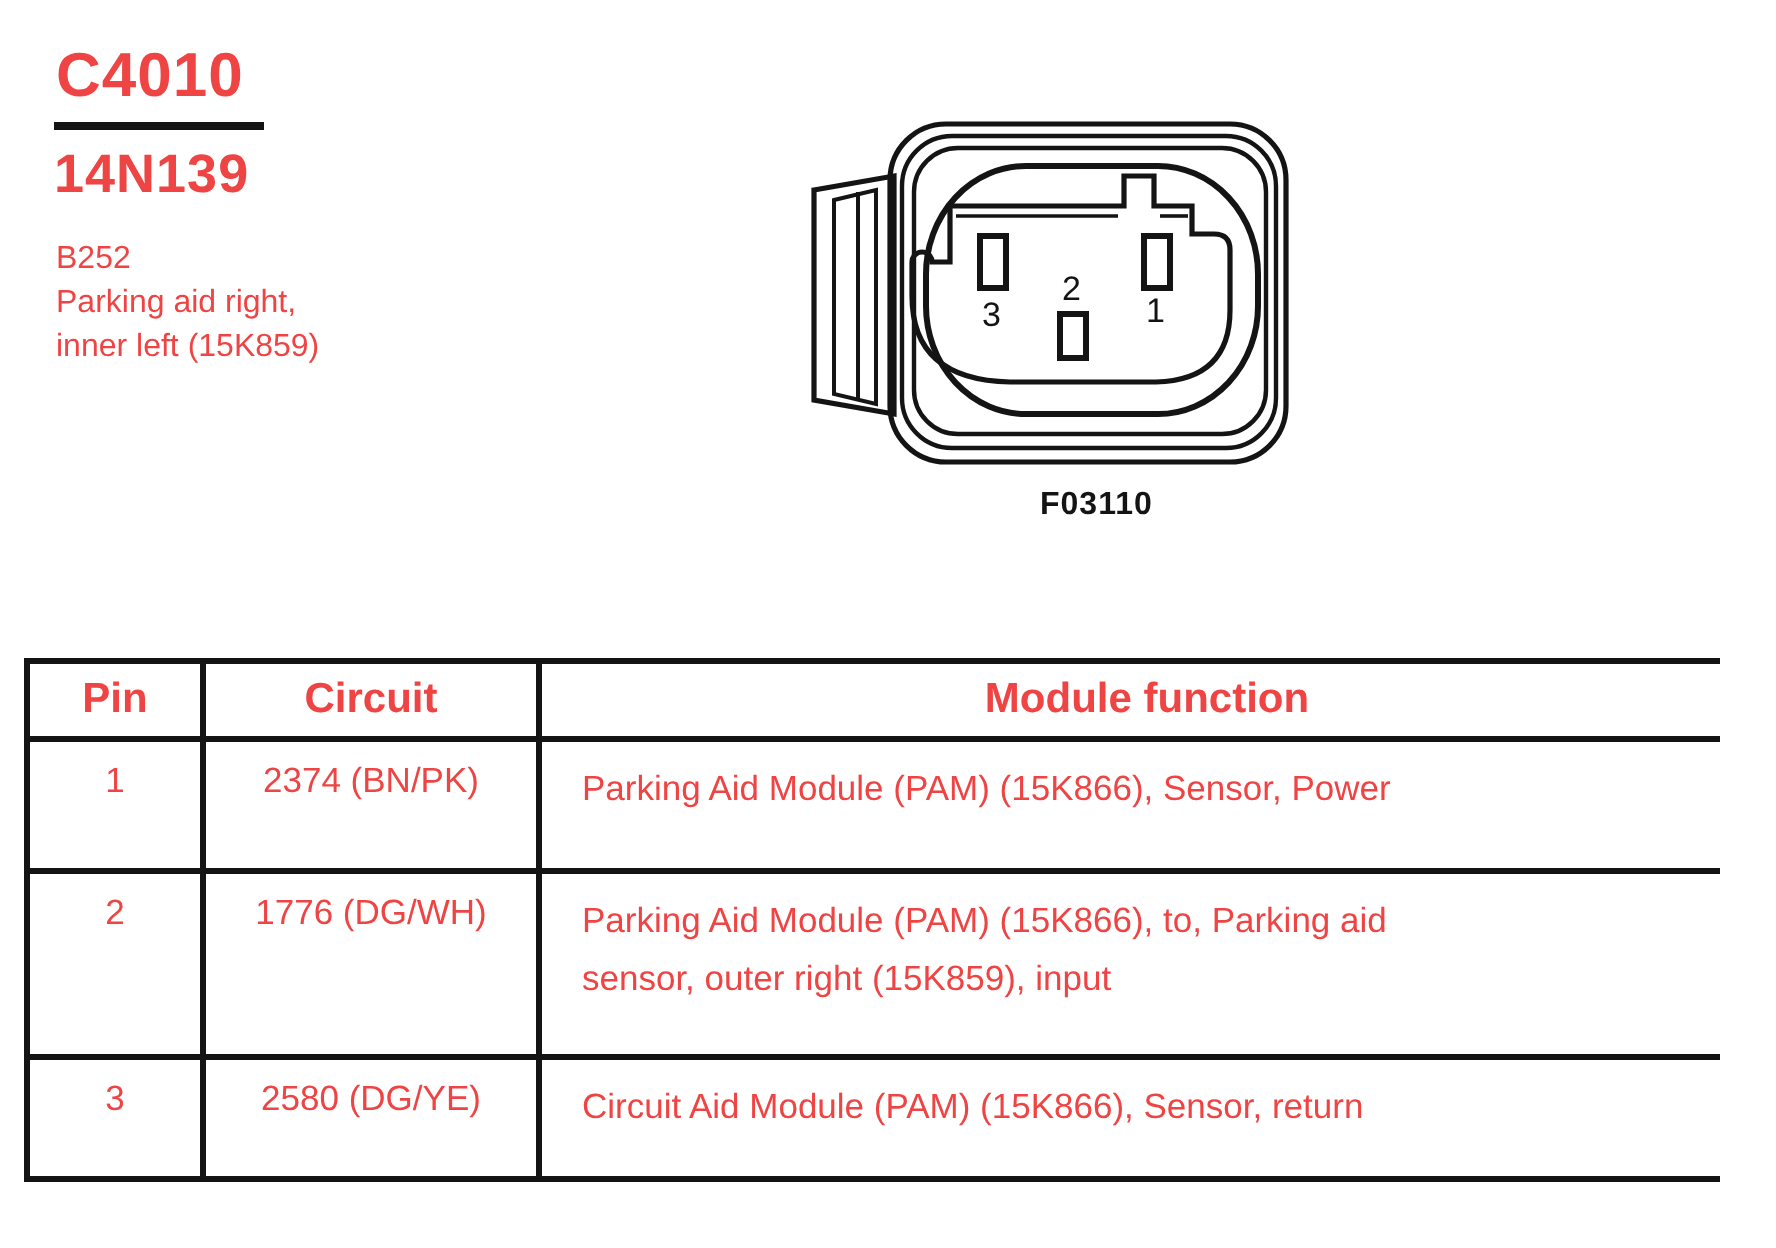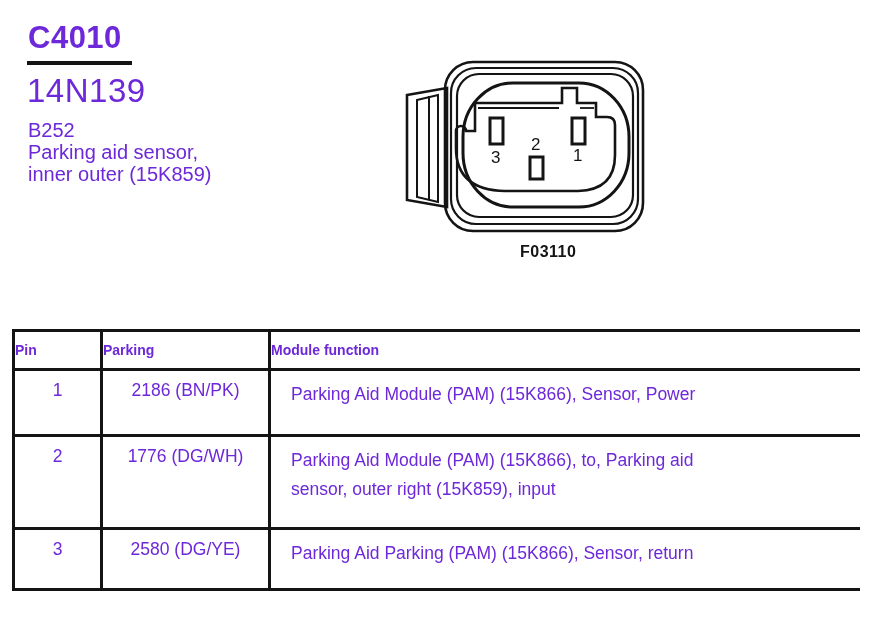--- a/index.html
+++ b/index.html
@@ -1,40 +1,40 @@
 <!DOCTYPE html>
 <html><head>
 <meta charset="utf-8">
 <style>
   html,body{margin:0;padding:0;background:#ffffff;}
   .page{
     position:relative;
     width:860px;height:624px;
     background:#ffffff;
-    color:#6d28d9;
+    color:#ef4444;
     font-family:"Liberation Sans", sans-serif;
     overflow:hidden;
   }
   
   .connector-id{
     position:absolute;left:27px;top:20px;
     font-size:31px;font-weight:bold;
     display:inline-block;
     border-bottom:4px solid #141414;
     padding:0 10px 5px 1px;
     letter-spacing:0.5px;
   }
   .part-number{
     position:absolute;left:27px;top:72px;
-    font-size:33px;font-weight:normal;
+    font-size:27px;font-weight:bold;
     letter-spacing:0.5px;
   }
   .desc-block{
     position:absolute;left:28px;top:119px;
-    font-size:20px;line-height:22px;
+    font-size:16px;line-height:22px;
   }
   
   .connector-svg{
     position:absolute;left:393px;top:50px;
     width:285px;height:220px;
   }
   .connector-svg .ln{fill:none;stroke:#141414;}
   .connector-svg text{
     font-family:"Liberation Sans", sans-serif;
     fill:#141414;
@@ -49,22 +49,22 @@
     table-layout:fixed;
   }
   table.pinout col.c-pin{width:88px;}
   table.pinout col.c-circuit{width:168px;}
   table.pinout col.c-func{width:608px;}
   table.pinout th, table.pinout td{
     border:3px solid #141414;
     background:#ffffff;
   }
   table.pinout th{
-    font-size:14px;font-weight:bold;
-    height:32px;text-align:left;
+    font-size:21px;font-weight:bold;
+    height:32px;text-align:center;
     padding:2px 0;
   }
   table.pinout td{
     vertical-align:top;
     font-size:17.5px;
     padding-top:9px;
   }
   td.cell-pin, td.cell-circuit{text-align:center;}
   td.cell-func{padding-left:20px;line-height:29px;}
   td.cell-func .func-text{max-width:460px;display:block;}
@@ -74,22 +74,22 @@
 </style>
 </head>
 <body>
 
 <div class="page">
 
   <div class="connector-id">C4010</div>
   <div class="part-number">14N139</div>
   <div class="desc-block">
     <div>B252</div>
-    <div>Parking aid sensor,</div>
-    <div>inner outer (15K859)</div>
+    <div>Parking aid right,</div>
+    <div>inner left (15K859)</div>
   </div>
 
   <svg class="connector-svg" viewBox="0 0 285 220">
 
     <g>
       <polygon class="ln" stroke-width="2.6" fill="#ffffff" points="14,45 54,38 54,157 14,150"></polygon>
       <polygon class="ln" stroke-width="2" points="24,50 45,45 45,152 24,147"></polygon>
       <line class="ln" stroke-width="2" x1="36" y1="46" x2="36" y2="150"></line>
     </g>
 
@@ -122,42 +122,42 @@
 
   <table class="pinout">
     <colgroup>
         <col class="c-pin">
         <col class="c-circuit">
         <col class="c-func">
       </colgroup>
     <thead>
       <tr>
         <th>Pin</th>
-        <th>Parking</th>
+        <th>Circuit</th>
         <th>Module function</th>
       </tr>
     </thead>
     <tbody>
       <tr class="row-1">
         <td class="cell-pin">1</td>
-        <td class="cell-circuit">2186 (BN/PK)</td>
+        <td class="cell-circuit">2374 (BN/PK)</td>
         <td class="cell-func">
           <span class="func-text">Parking Aid Module (PAM) (15K866), Sensor, Power</span>
         </td>
       </tr>
       <tr class="row-2">
         <td class="cell-pin">2</td>
         <td class="cell-circuit">1776 (DG/WH)</td>
         <td class="cell-func">
           <span class="func-text">Parking Aid Module (PAM) (15K866), to, Parking aid sensor, outer right (15K859), input</span>
         </td>
       </tr>
       <tr class="row-3">
         <td class="cell-pin">3</td>
         <td class="cell-circuit">2580 (DG/YE)</td>
         <td class="cell-func">
-          <span class="func-text">Parking Aid Parking (PAM) (15K866), Sensor, return</span>
+          <span class="func-text">Circuit Aid Module (PAM) (15K866), Sensor, return</span>
         </td>
       </tr>
     </tbody>
   </table>
 
 </div>
 
 </body></html>

